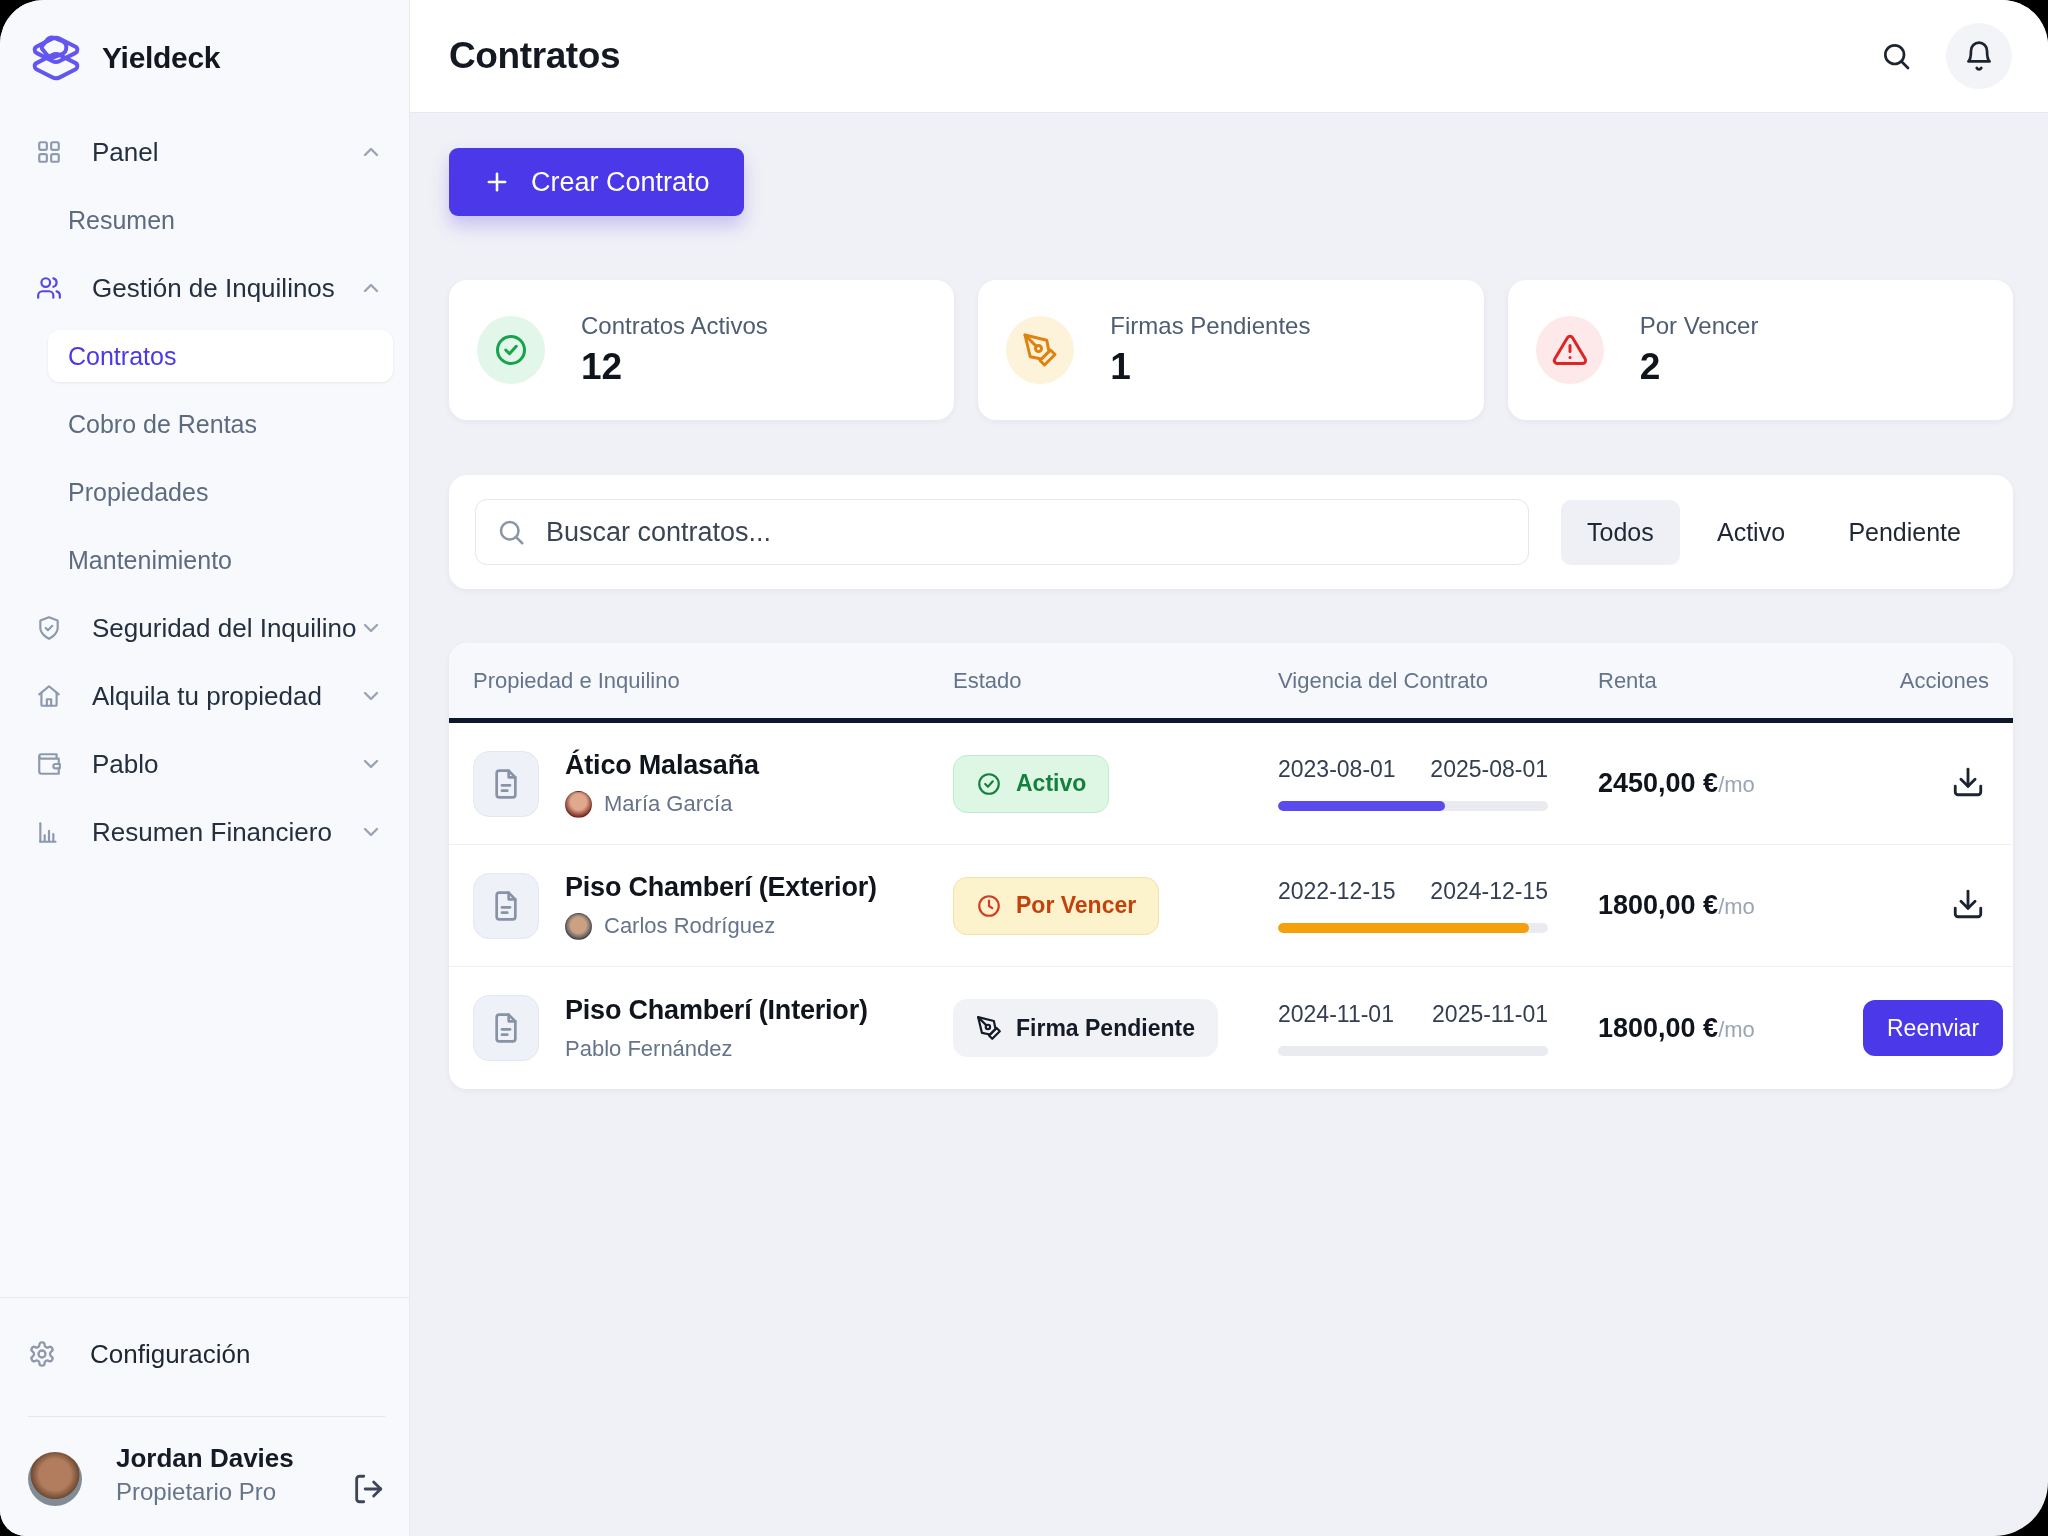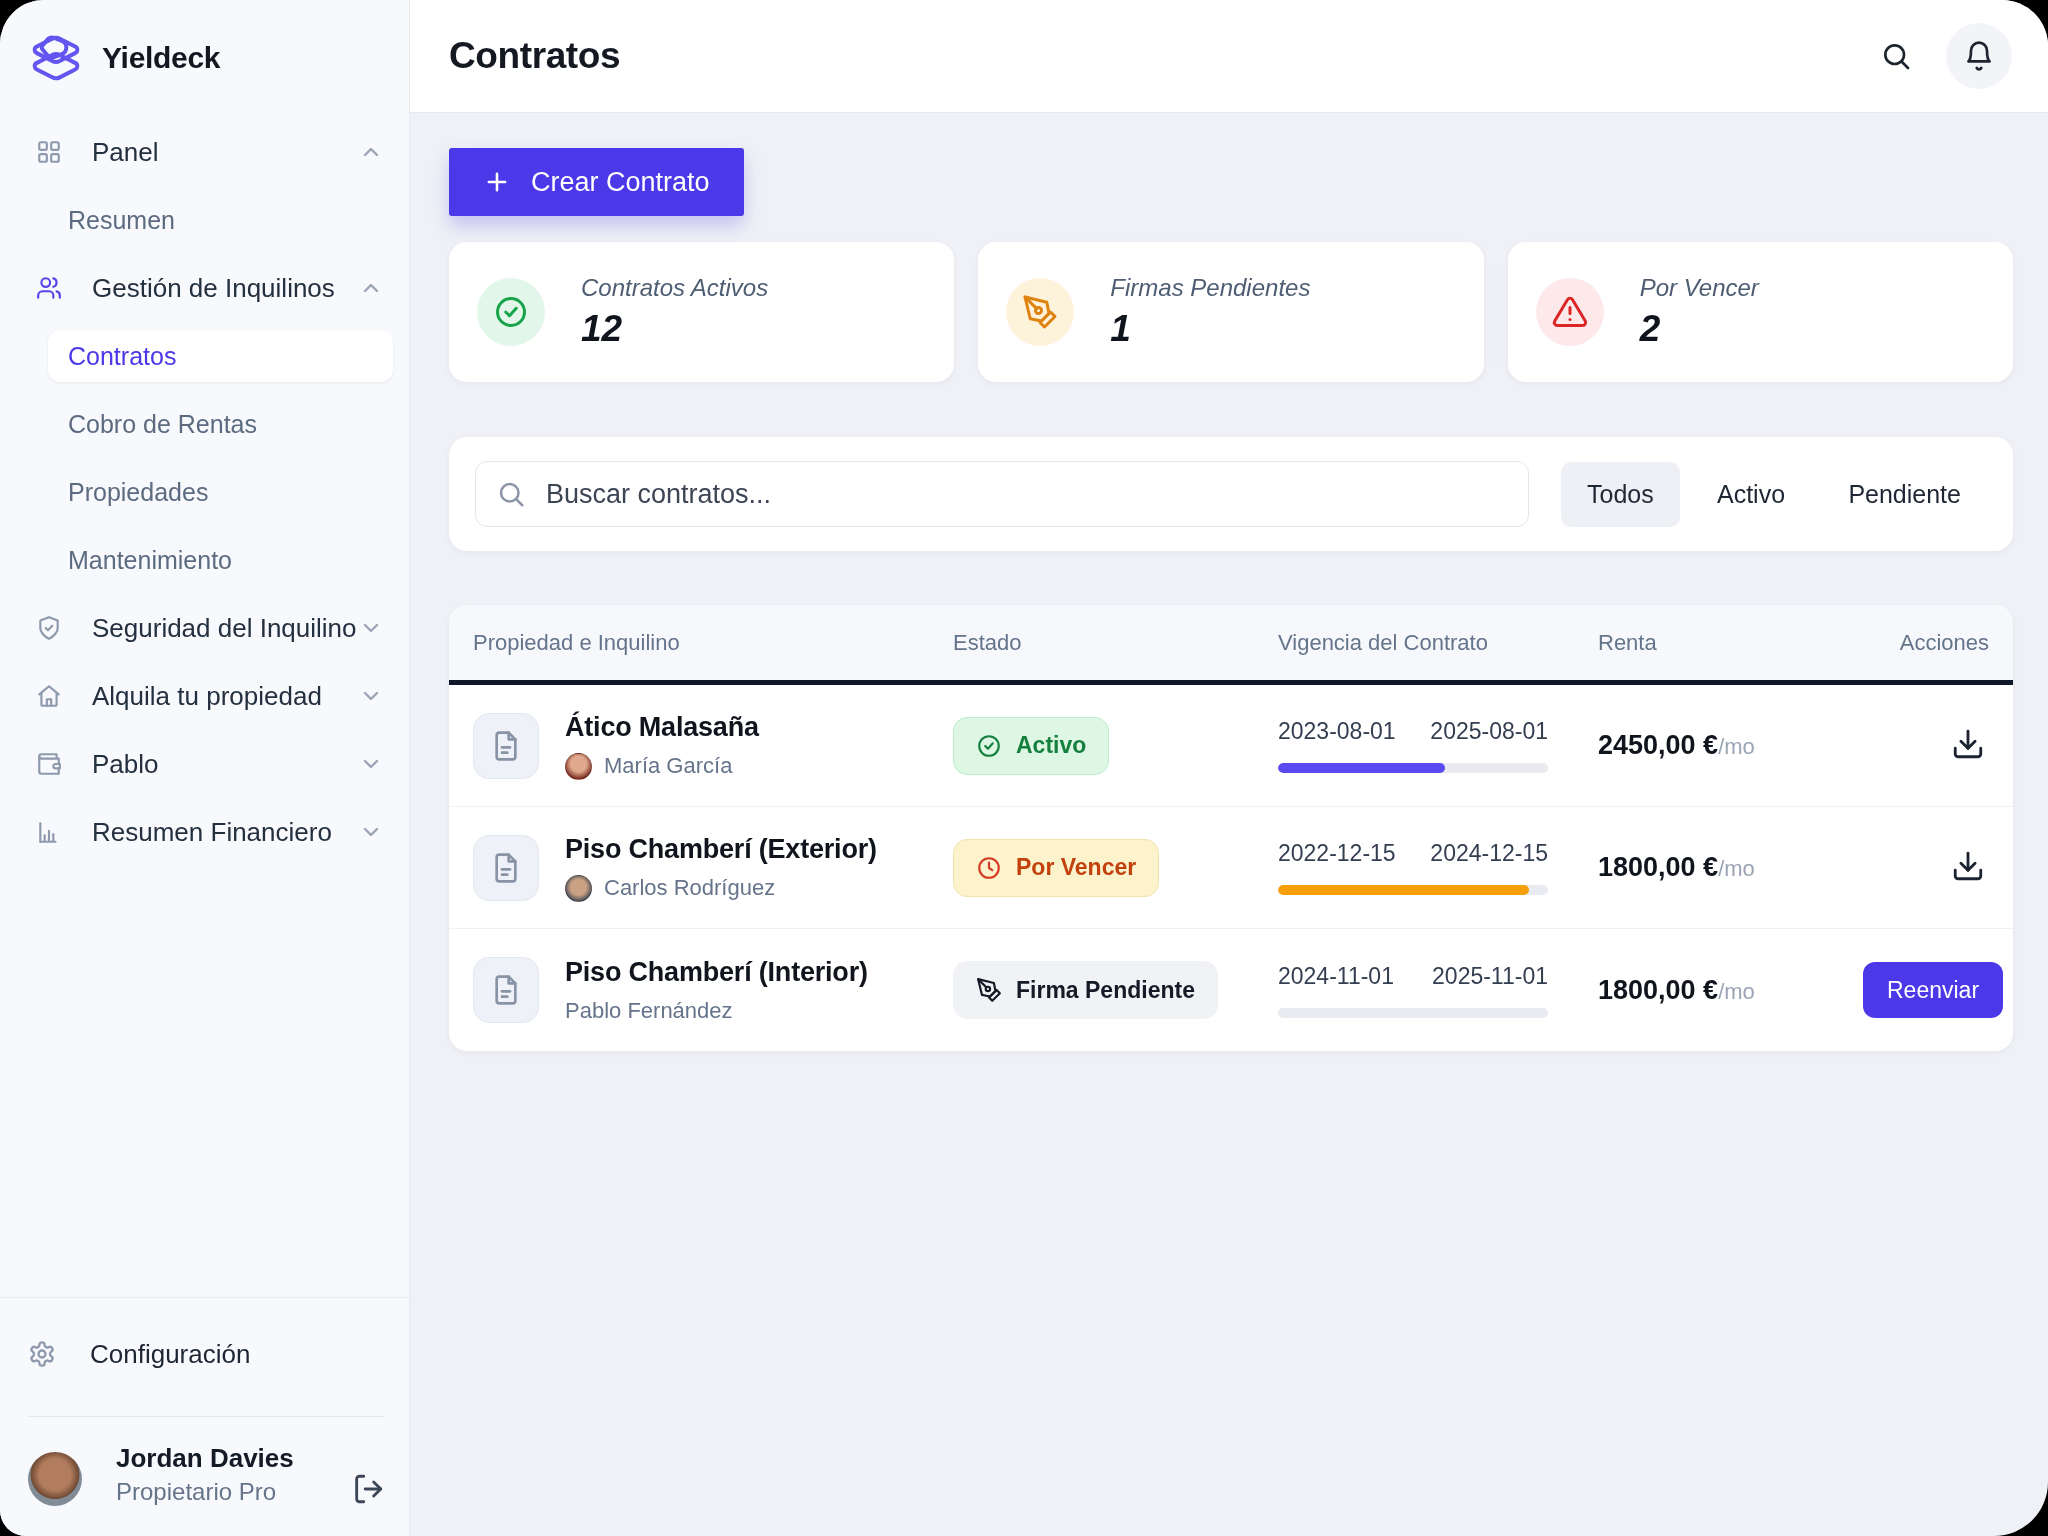--- a/index.html
+++ b/index.html
@@ -41,24 +41,24 @@
   .main{position:absolute;left:410px;top:0;right:0;bottom:0;}
   .topbar{height:113px;background:#ffffff;border-bottom:1px solid #e7e9f0;display:flex;align-items:center;padding:0 36px 0 39px;box-sizing:border-box;}
   .page-title{font-size:37px;font-weight:700;color:#151922;letter-spacing:-.4px;flex:1 1 auto;}
   .icon-btn{width:44px;height:44px;display:flex;align-items:center;justify-content:center;color:#1d2430;cursor:pointer;}
   .icon-btn svg{width:32px;height:32px;}
   .bell-wrap{width:66px;height:66px;border-radius:50%;background:#f2f4f8;display:flex;align-items:center;justify-content:center;margin-left:28px;cursor:pointer;}
   .bell-wrap svg{width:32px;height:32px;color:#1d2430;}
 
   
   .content{padding:35px 35px 0 39px;}
-  .create-btn{display:inline-flex;align-items:center;gap:20px;background:#4b38e8;color:#fff;border:none;border-radius:3px;height:68px;padding:0 34px;font-size:27px;font-family:inherit;cursor:pointer;box-shadow:0 10px 18px rgba(75,56,232,.25);}
+  .create-btn{display:inline-flex;align-items:center;gap:20px;background:#4b38e8;color:#fff;border:none;border-radius:9px;height:68px;padding:0 34px;font-size:27px;font-family:inherit;cursor:pointer;box-shadow:0 10px 18px rgba(75,56,232,.25);}
   .create-btn svg{width:28px;height:28px;}
 
-  .stats-row{display:grid;grid-template-columns:1fr 1fr 1fr;gap:24px;margin-top:26px;font-style:italic;}
+  .stats-row{display:grid;grid-template-columns:1fr 1fr 1fr;gap:24px;margin-top:64px;}
   .stat-card{background:#fff;border-radius:18px;height:140px;display:flex;align-items:center;padding:0 28px;box-sizing:border-box;box-shadow:0 2px 6px rgba(25,30,60,.05);}
   .stat-icon{width:68px;height:68px;border-radius:50%;display:flex;align-items:center;justify-content:center;flex:0 0 auto;}
   .stat-icon svg{width:36px;height:36px;}
   .stat-icon.green{background:#e2f7ea;color:#17a34a;}
   .stat-icon.amber{background:#fdf3da;color:#e0820f;}
   .stat-icon.red{background:#fde9e9;color:#dc2626;}
   .stat-text{margin-left:36px;}
   .stat-label{font-size:24px;color:#4e5d72;}
   .stat-value{font-size:37px;font-weight:700;color:#10141d;margin-top:6px;}
 

